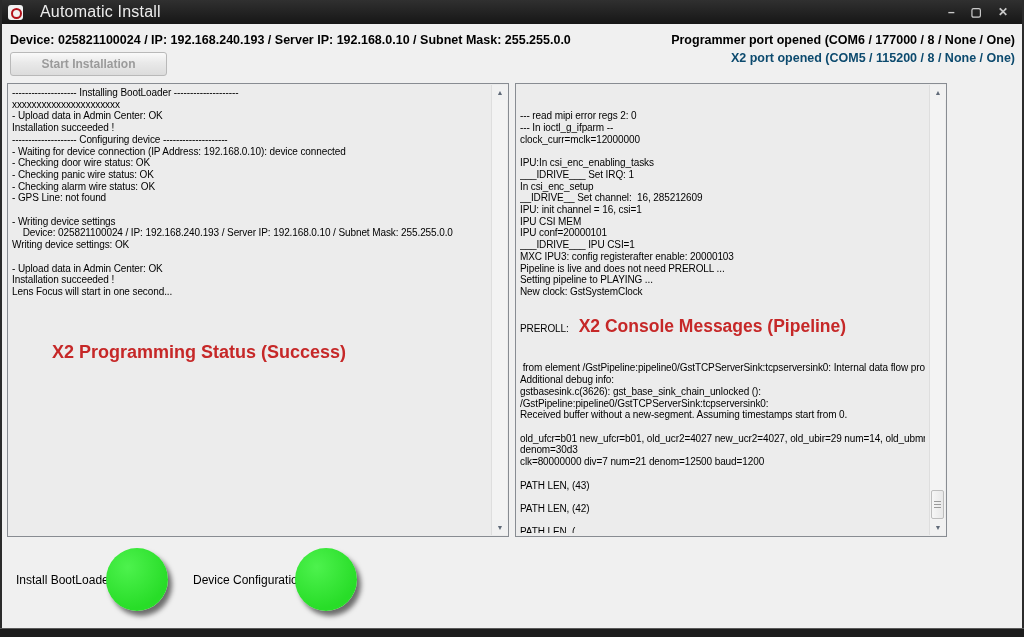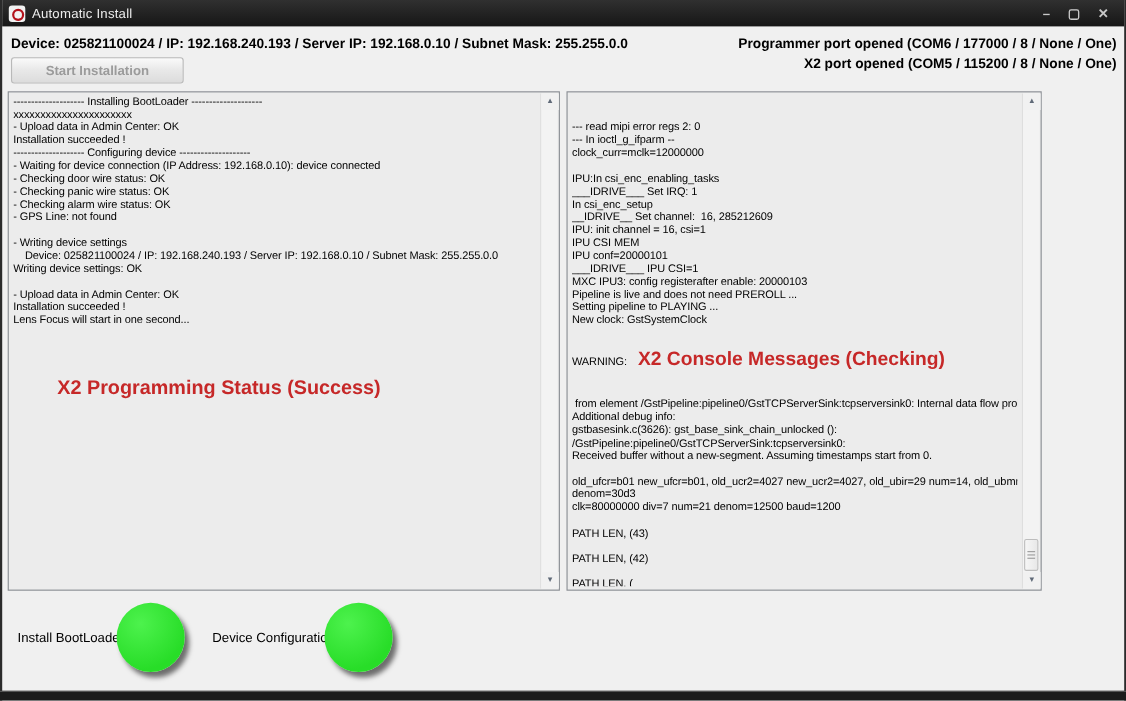--- a/index.html
+++ b/index.html
@@ -7,27 +7,27 @@
               font-family:"Liberation Sans", sans-serif; }
   .window { position:relative; width:1024px; height:637px; background:#f0f0f0;
             border-left:2px solid #2b2b2b; border-right:2px solid #2b2b2b; }
   
   .titlebar { position:absolute; left:0; top:0; right:0; height:24px;
               background:linear-gradient(#303030,#161616); display:flex; align-items:center; }
   .app-icon { width:15px; height:15px; margin-left:6px; background:#f2f2f2; border-radius:3px;
               position:relative; flex:0 0 auto; }
   .app-icon::after { content:""; position:absolute; left:3px; top:3px; width:7px; height:7px;
               border:2px solid #b3121b; border-radius:50%; }
-  .title-text { color:#ececec; font-size:12px; margin-left:6px; letter-spacing:0.2px;text-align:right; }
+  .title-text { color:#ececec; font-size:16px; margin-left:17px; letter-spacing:0.2px;text-align:right; }
   .win-controls { margin-left:auto; margin-right:14px; display:flex; gap:16px; align-items:center; }
   .win-btn { color:#c9c9c9; font-size:12px; font-weight:bold; line-height:12px; cursor:default; }
   
   .device-info { position:absolute; left:8px; top:33px; font-size:12.5px; font-weight:bold; color:#000; }
   .port-status-1 { position:absolute; right:7px; top:33px; font-size:12.5px; font-weight:bold; color:#000; }
-  .port-status-2 { position:absolute; right:7px; top:51px; font-size:12.5px; font-weight:bold; color:#000000; }
+  .port-status-2 { position:absolute; right:7px; top:51px; font-size:12.5px; font-weight:bold; color:#0c4a6e; }
   .start-btn { position:absolute; left:8px; top:52px; width:157px; height:24px;
                background:linear-gradient(#fafafa,#e9e9e9 45%,#dcdcdc);
                border:1px solid #b9b9b9; border-radius:3px;
                font-size:12px; font-weight:bold; color:#9b9b9b; text-align:center; line-height:22px; }
   
   .panel { position:absolute; top:83px; height:454px; background:#ececec; border:1px solid #888c92;padding-left:24px; }
   .panel-left  { left:5px;  width:502px; }
   .panel-right { left:513px; width:432px; }
   .log { position:absolute; left:4px; top:3px; right:21px; bottom:3px; overflow:hidden;
          font-size:10px; line-height:11.7px; letter-spacing:-0.1px; color:#000; white-space:pre; }
@@ -118,22 +118,22 @@
 IPU: init channel = 16, csi=1
 IPU CSI MEM
 IPU conf=20000101
 ___IDRIVE___ IPU CSI=1
 MXC IPU3: config registerafter enable: 20000103
 Pipeline is live and does not need PREROLL ...
 Setting pipeline to PLAYING ...
 New clock: GstSystemClock
 </div>
       <div class="warnline">
-        <span>WARNING:</span>
-        <span class="annot-inline">X2 Console Messages (Checking)</span>
+        <span>PREROLL:</span>
+        <span class="annot-inline">X2 Console Messages (Pipeline)</span>
       </div>
       <div> from element /GstPipeline:pipeline0/GstTCPServerSink:tcpserversink0: Internal data flow problem.
 Additional debug info:
 gstbasesink.c(3626): gst_base_sink_chain_unlocked ():
 /GstPipeline:pipeline0/GstTCPServerSink:tcpserversink0:
 Received buffer without a new-segment. Assuming timestamps start from 0.
 
 old_ufcr=b01 new_ufcr=b01, old_ucr2=4027 new_ucr2=4027, old_ubir=29 num=14, old_ubmr=c34
 denom=30d3
 clk=80000000 div=7 num=21 denom=12500 baud=1200

